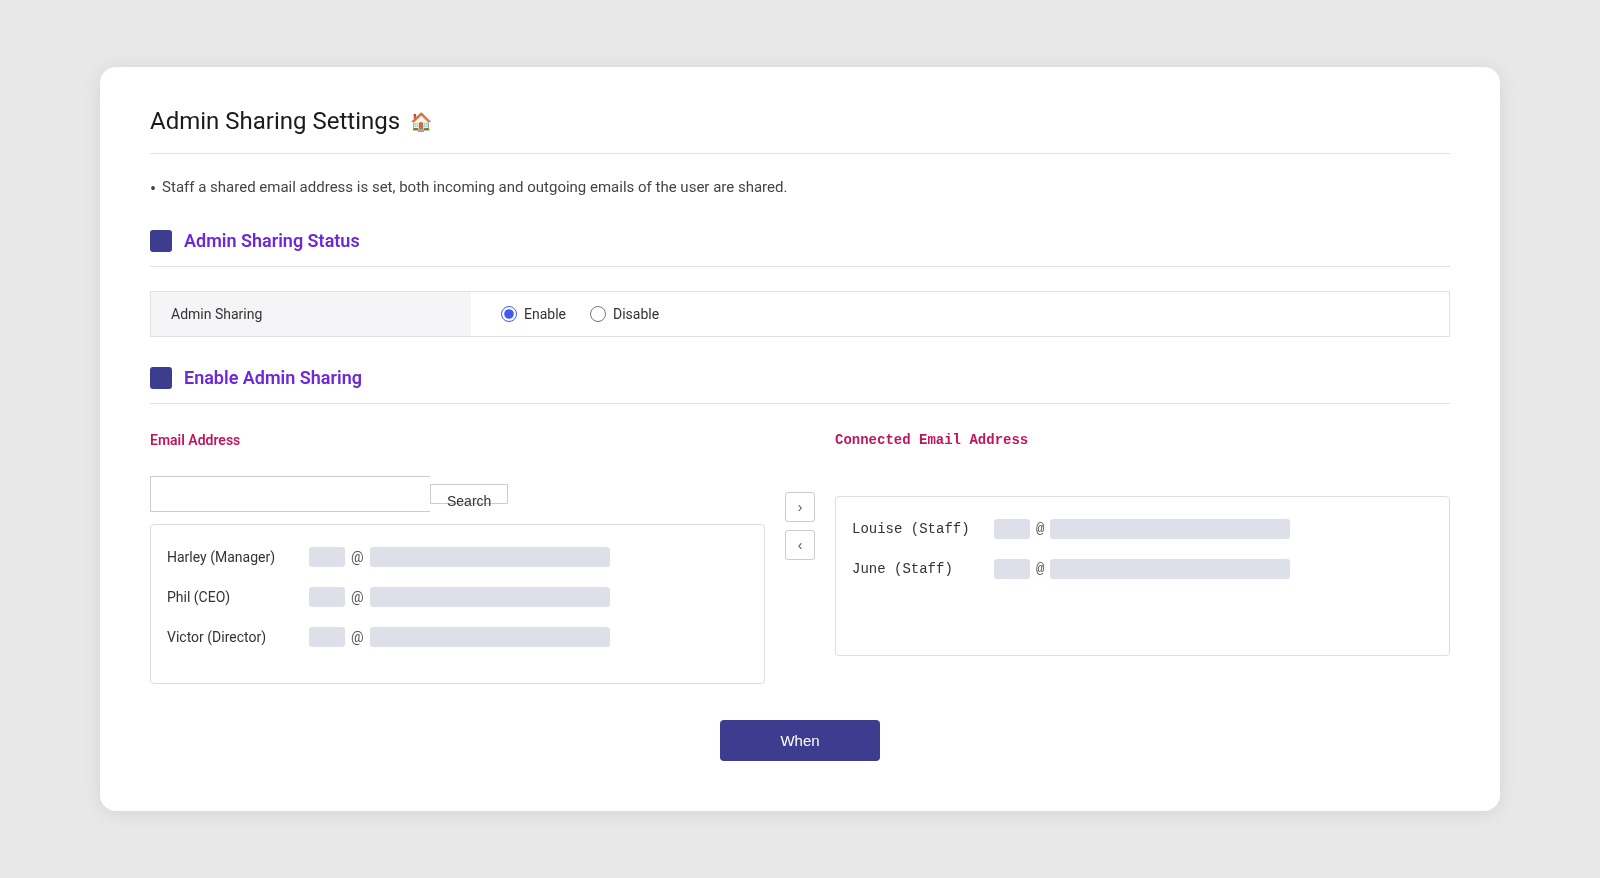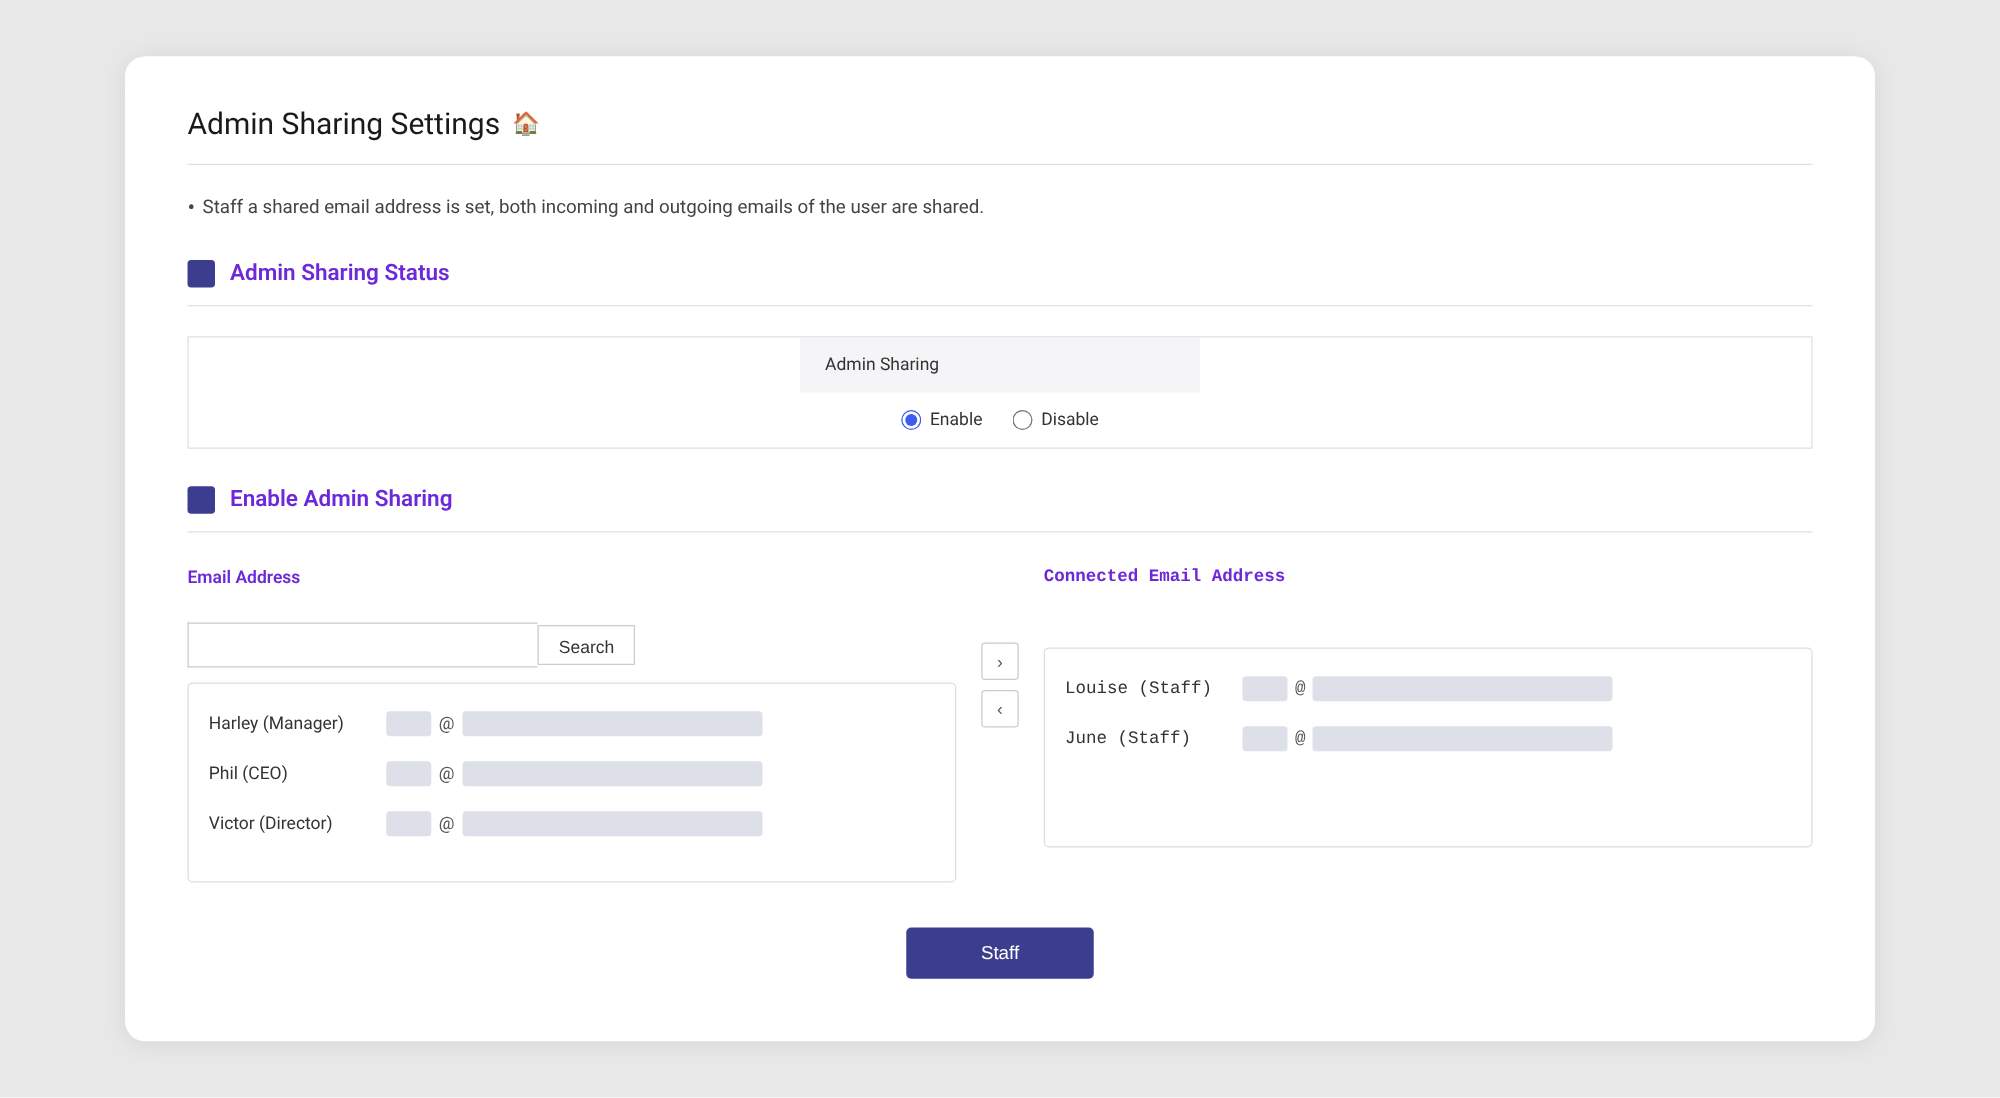--- a/index.html
+++ b/index.html
@@ -82,21 +82,20 @@
       border: 1px solid #e0e0e0;
       border-radius: 0;
       margin-bottom: 30px;
       overflow: hidden;
     }
 
     .table-row {
       display: flex;
       align-items: center;
       border-bottom: 1px solid #e0e0e0;
-      flex-direction: column;
     }
 
     .table-row:last-child {
       border-bottom: none;
     }
 
     .table-cell-label {
       width: 320px;
       padding: 14px 20px;
       font-size: 14px;
@@ -148,21 +147,21 @@
       align-items: flex-start;
     }
 
     .email-column {
       flex: 1;
     }
 
     .column-header {
       font-size: 14px;
       font-weight: 600;
-      color: #6d28d9;
+      color: #be185d;
       margin-bottom: 28px;
     }
 
     .search-row {
       display: flex;
       align-items: center;
       gap: 0;
       margin-bottom: 12px;
     }
 
@@ -176,21 +175,21 @@
       height: 36px;
     }
 
     .search-button {
       background: #fff;
       border: 1px solid #ccc;
       padding: 8px 16px;
       font-size: 14px;
       color: #333;
       cursor: pointer;
-      height: 32px;
+      height: 20px;
       white-space: nowrap;
     }
 
     .user-list-box {
       border: 1px solid #ddd;
       border-radius: 4px;
       padding: 12px 16px;
       min-height: 160px;
     }
 
@@ -394,18 +393,18 @@
                 <div class="email-domain-block"></div>
               </div>
             </div>
           </div>
         </div>
       </div>
 
     </div>
 
     <div class="save-row">
-      <button class="save-button">Staff</button>
+      <button class="save-button">When</button>
     </div>
 
   </div>
 
 </div>
 
 </body></html>

